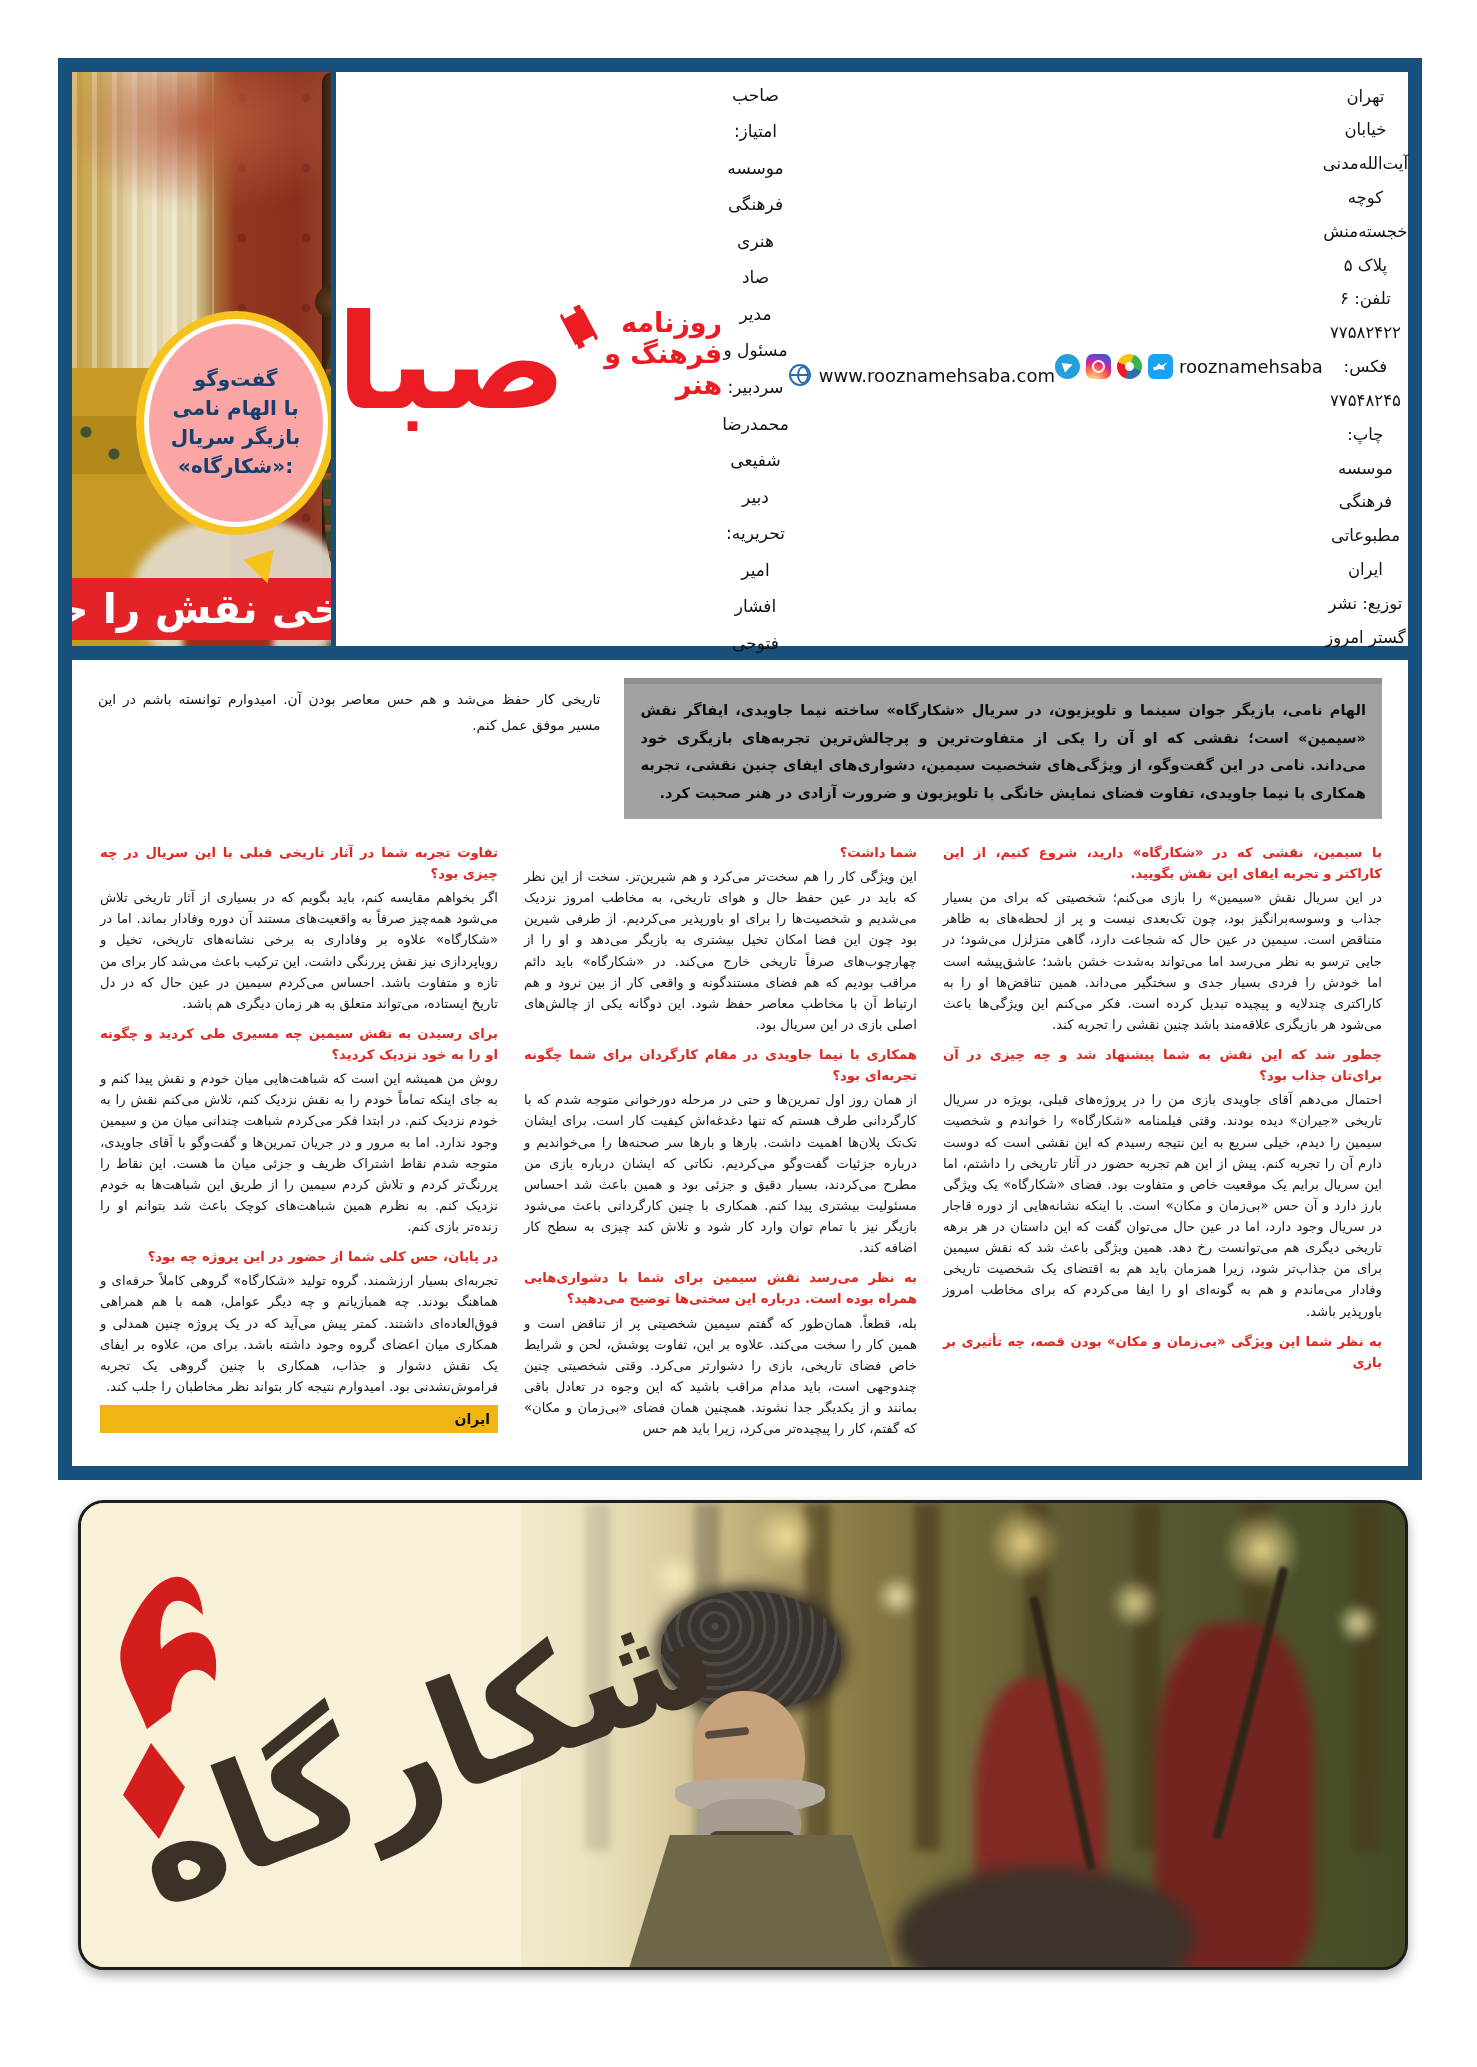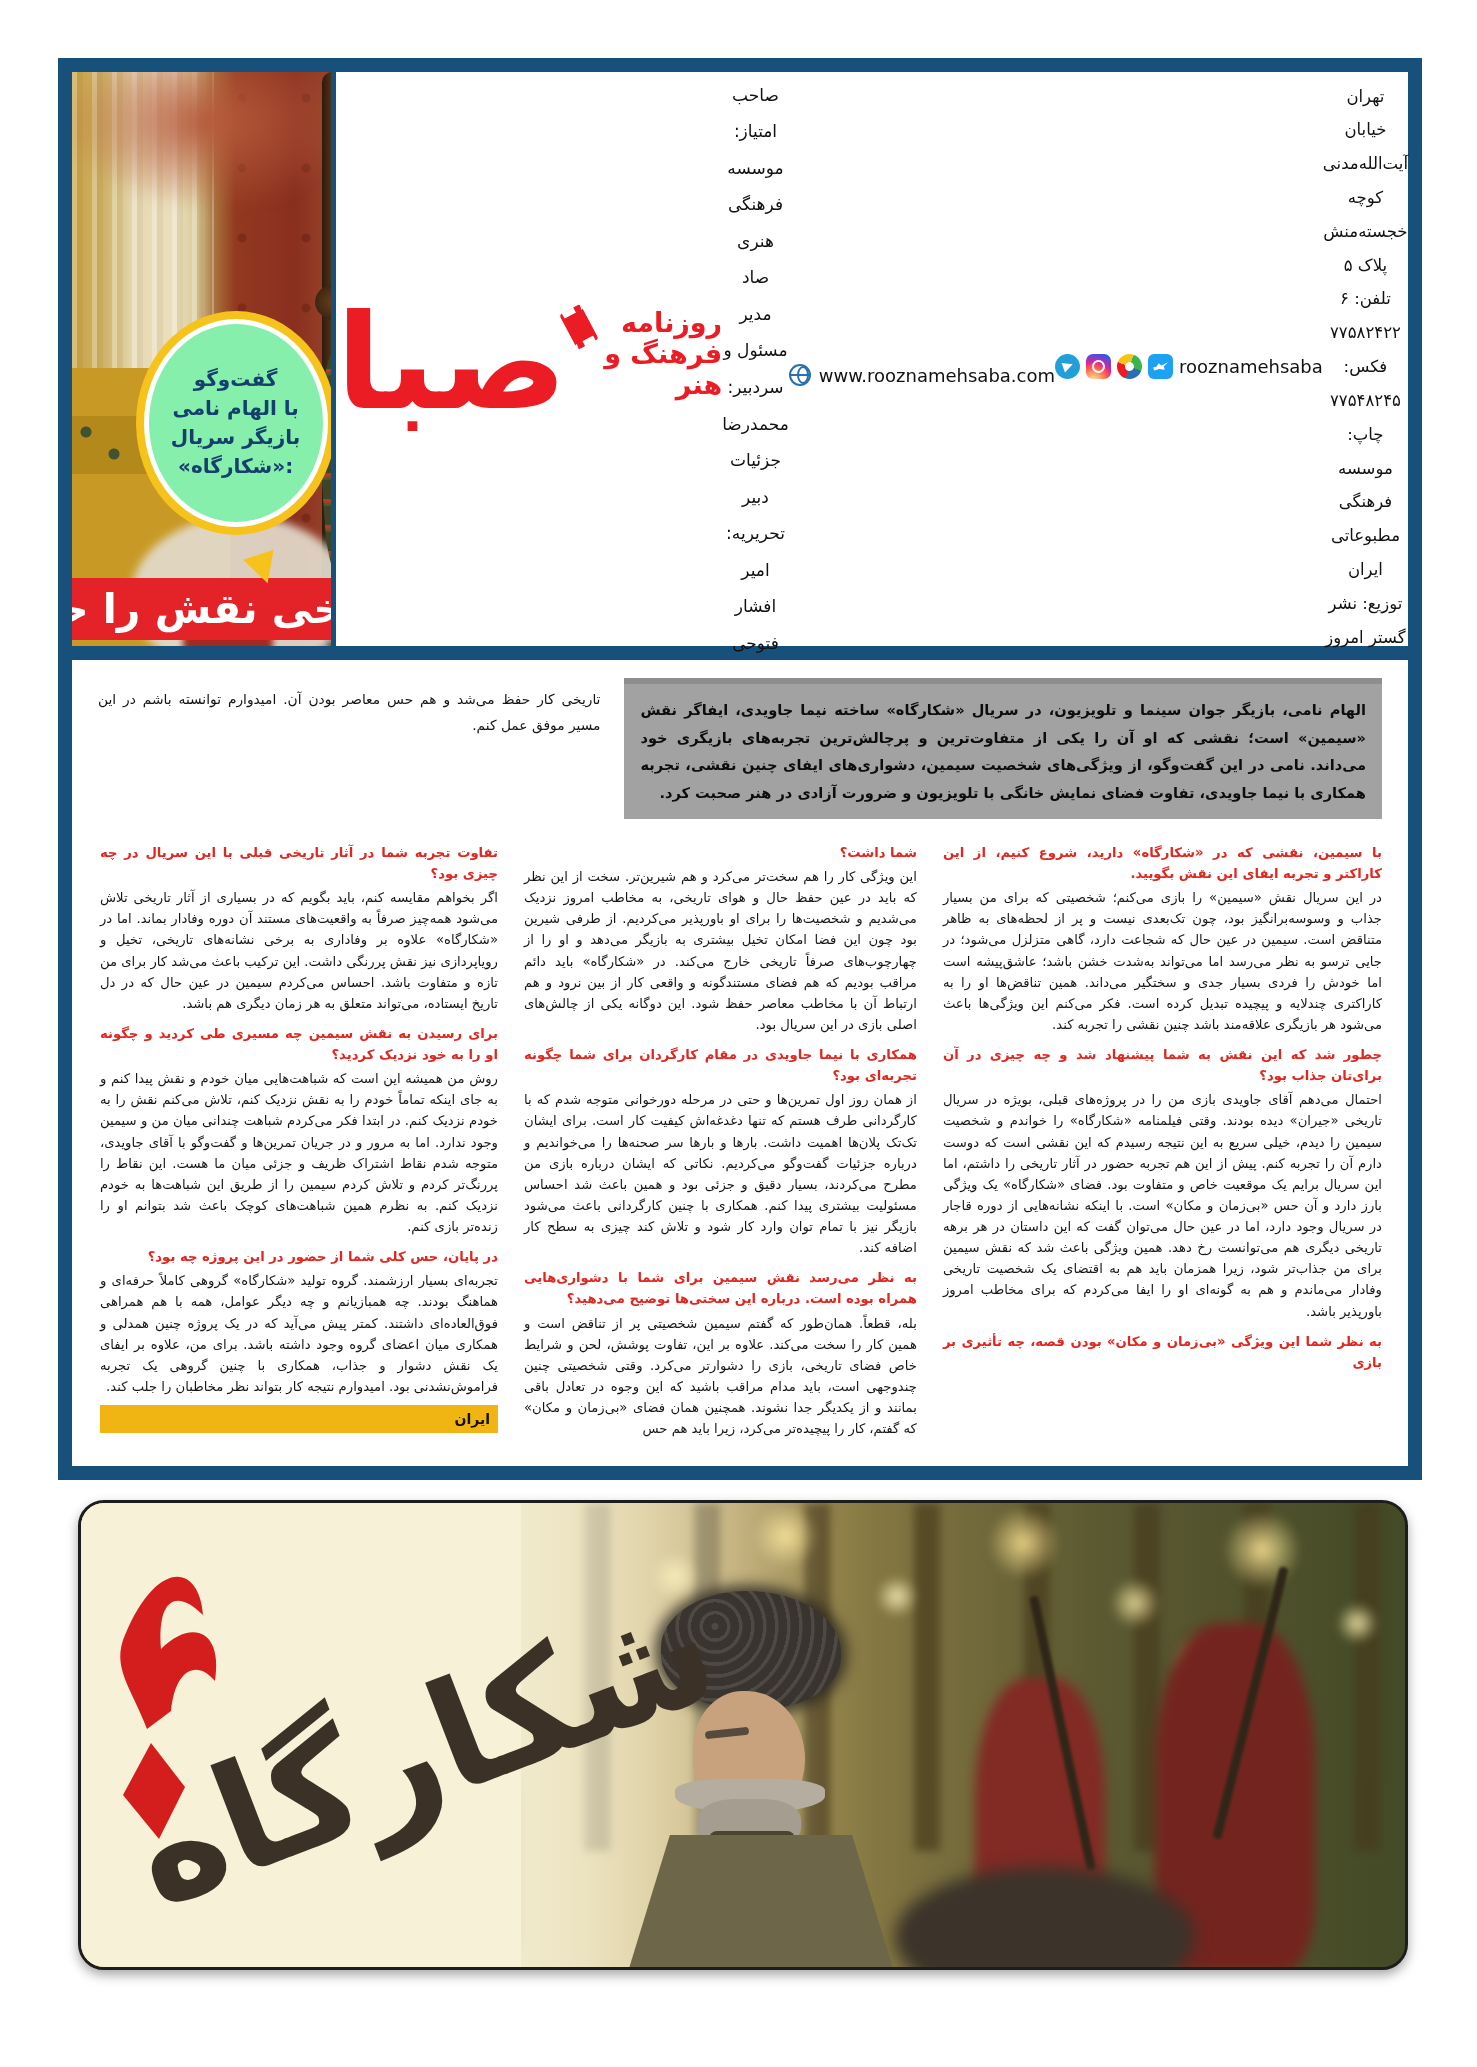--- a/index.html
+++ b/index.html
@@ -45,21 +45,21 @@
   .ph-scarf-tail { position:absolute; left:500px; top:90px; width:90px; height:250px; background:#5a573f; border-radius:40px; transform:rotate(-8deg); }
   .ph-face { position:absolute; left:384px; top:92px; width:82px; height:108px; background:#c79e74; border-radius:48% 52% 58% 42%; transform:rotate(-14deg); }
   .ph-hairline { position:absolute; left:376px; top:86px; width:34px; height:96px; background:#241a10; border-radius:50%; transform:rotate(-16deg); }
   .ph-earring { position:absolute; left:428px; top:190px; width:26px; height:28px; border:5px solid #c9a23a; border-radius:50%; }
   .ph-childhair { position:absolute; left:432px; top:420px; width:116px; height:92px; background:linear-gradient(180deg,#dcb66c,#b98f45); border-radius:50% 50% 46% 54%; }
   .ph-childwrap { position:absolute; left:346px; top:462px; width:236px; height:120px; background:#8d8d76; border-radius:40px 60px 10px 10px;
     background-image:repeating-linear-gradient(100deg, rgba(0,0,0,.14) 0 5px, transparent 5px 12px); }
   .ph-tassel { position:absolute; right:58px; bottom:-8px; width:90px; height:70px; background:#a32a22; border-radius:50% 50% 0 0; filter:blur(3px); }
 
   
-  .badge { position:absolute; right:8px; top:252px; width:174px; height:198px; background:#86efac; border-radius:50%;
+  .badge { position:absolute; right:8px; top:252px; width:174px; height:198px; background:#fca5a5; border-radius:50%;
     box-shadow:0 0 0 5px #ffffff, 0 0 0 13px #f6c31c; display:flex; flex-direction:column; align-items:center; justify-content:center;
     z-index:6; text-align:center; }
   .badge div { color:#15406e; font-weight:bold; font-size:20px; line-height:1.45; white-space:nowrap; }
   .badge-pointer { position:absolute; right:52px; bottom:62px; width:0; height:0; z-index:5;
     border-left:16px solid transparent; border-right:16px solid transparent; border-top:30px solid #f6c31c; transform:rotate(-18deg); }
 
   
   .headline-band { position:absolute; left:0; right:0; bottom:6px; height:62px; background:#e42328; z-index:4;
     display:flex; align-items:center; justify-content:center; }
   .headline-band h1 { color:#fff; font-size:41px; font-weight:bold; letter-spacing:-1px; white-space:nowrap; }
@@ -194,21 +194,21 @@
     <div class="v-divider" data-name="vertical-divider"></div>
 
     <div class="masthead" data-name="masthead-panel">
       <div class="logo-word" data-name="saba-logo">صبا</div>
       <div class="logo-sub-row">
         <span class="logo-tagline" data-name="logo-tagline">روزنامه فرهنگ و هنر</span>
         <span class="filmstrip" data-name="filmstrip-icon"></span>
       </div>
       <div class="mh-info">
         <div data-name="owner-line">صاحب امتیاز: موسسه فرهنگی هنری صاد</div>
-        <div data-name="managing-editor-line">مدیر مسئول و سردبیر: محمدرضا جزئیات</div>
+        <div data-name="managing-editor-line">مدیر مسئول و سردبیر: محمدرضا شفیعی</div>
         <div data-name="editorial-secretary-line">دبیر تحریریه: امیر افشار فتوحی</div>
       </div>
       <div class="mh-webrow">
         <span class="globe" data-name="globe-icon"></span>
         <span data-name="website-link">www.rooznamehsaba.com</span>
       </div>
       <div class="mh-socialrow">
         <span class="icn icn-telegram" data-name="telegram-icon">
             <i></i>
           </span>

